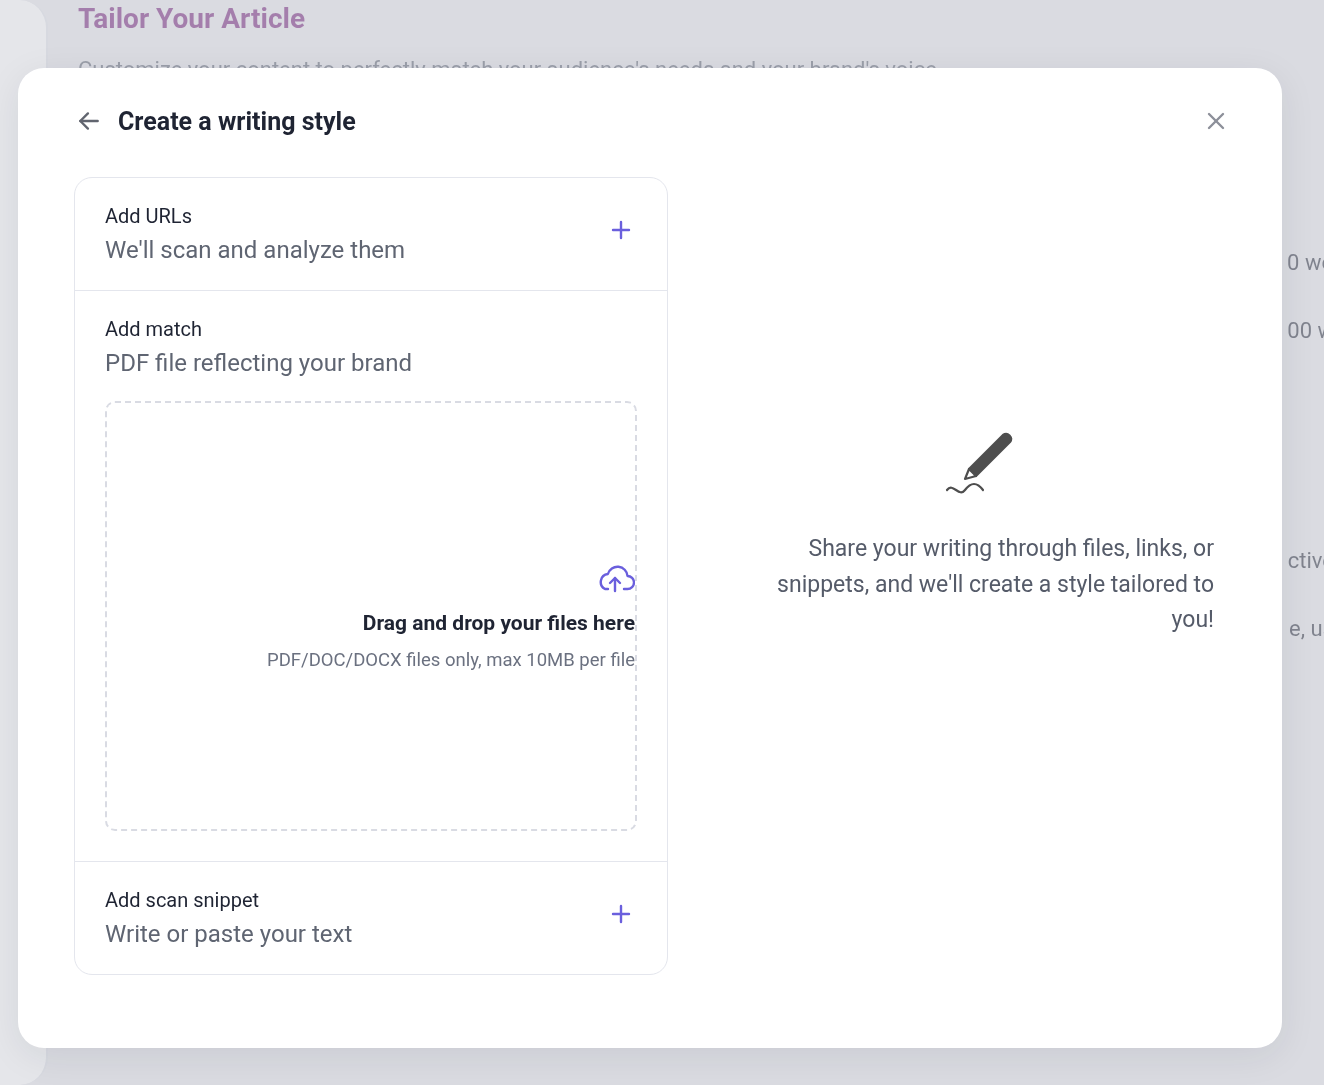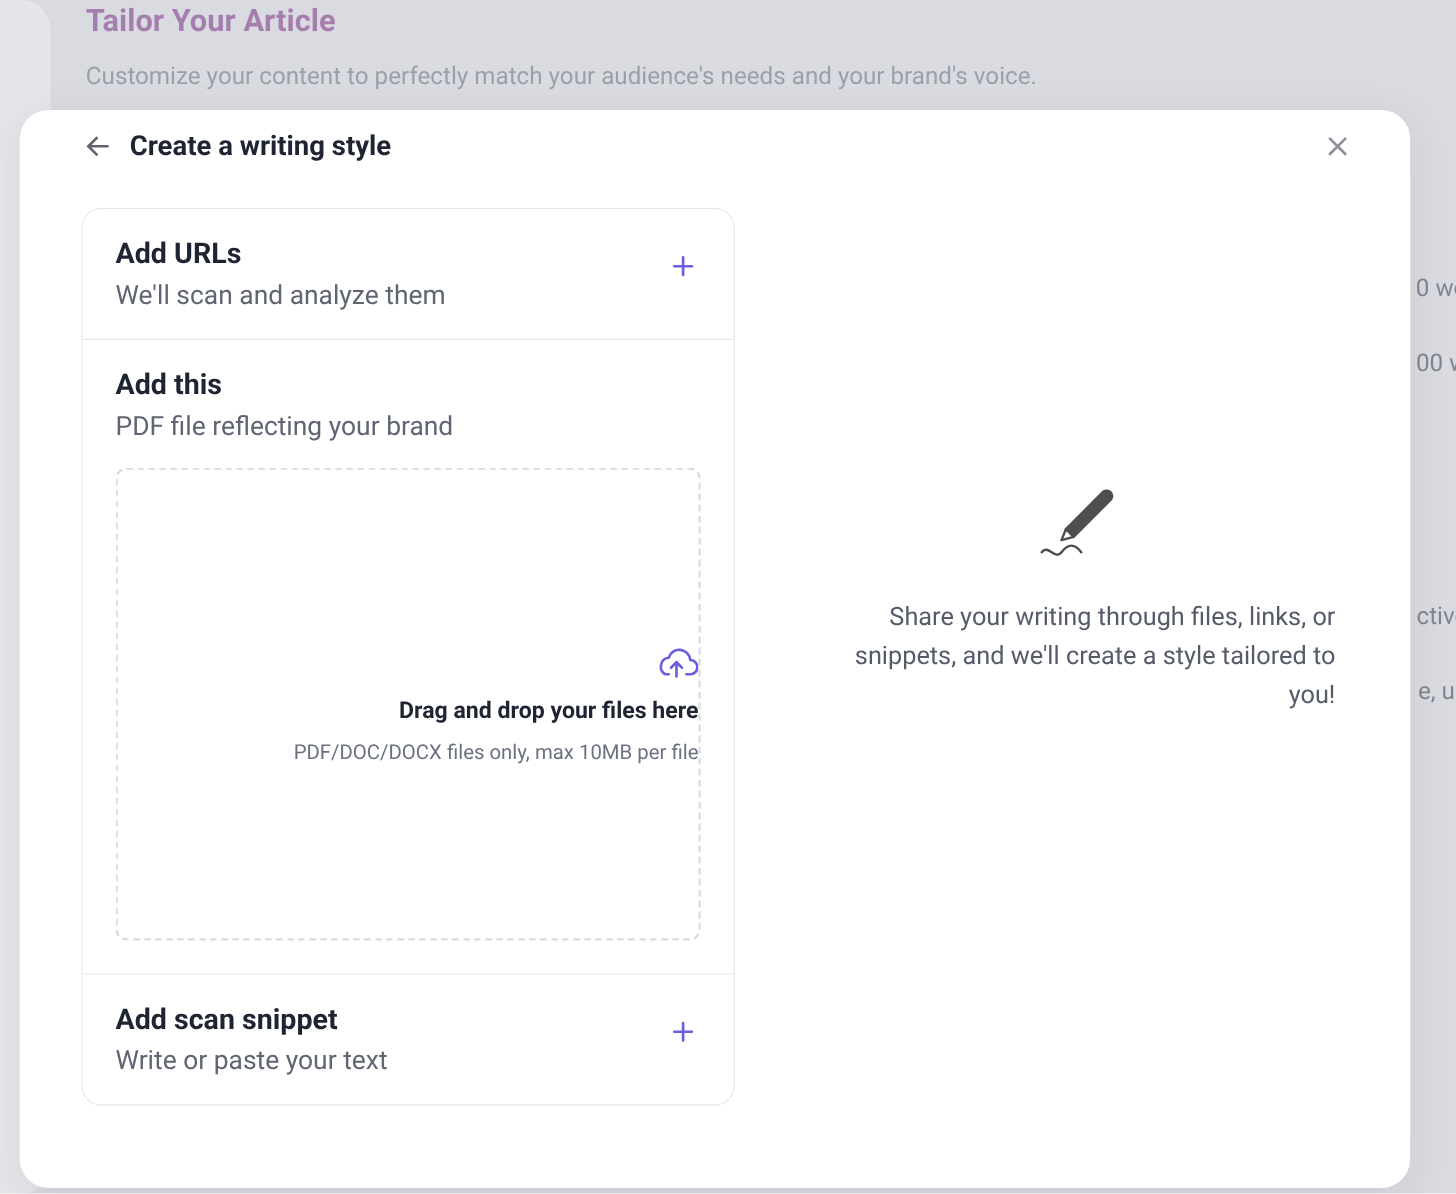--- a/index.html
+++ b/index.html
@@ -82,24 +82,23 @@
   
   .modal {
     position: absolute;
     left: 18px;
     top: 68px;
     width: 1264px;
     height: 980px;
     background: #ffffff;
     border-radius: 26px;
     box-shadow: 0 8px 36px rgba(30,35,55,0.08);
-    padding: 15px 48px 40px 56px;
+    padding: 35px 48px 40px 56px;
     display: flex;
     flex-direction: column;
-    margin-top: 32px;
   }
 
   .modal-header {
     display: flex;
     align-items: center;
     justify-content: space-between;
     margin-bottom: 38px;
   }
   .modal-header-left {
     display: flex;
@@ -139,22 +138,22 @@
     border-radius: 18px;
     overflow: hidden;
   }
   .card-section {
     padding: 26px 30px 26px 30px;
     border-bottom: 1.5px solid #e4e6ed;
     position: relative;
   }
   .card-section:last-child { border-bottom: none; }
   .card-title {
-    font-size: 26px;
-    font-weight: 700;
+    font-size: 20px;
+    font-weight: 400;
     color: #1f2433;
     margin-bottom: 8px;
   }
   .card-desc {
     font-size: 24px;
     color: #5f6572;
   }
   .add-plus {
     position: absolute;
     right: 30px;
@@ -263,21 +262,21 @@
           <div class="card-desc">We'll scan and analyze them</div>
           <div class="add-plus">
             <svg width="24" height="24" viewBox="0 0 24 24" fill="none" stroke="currentColor" stroke-width="2.4" stroke-linecap="round">
                 <line x1="12" y1="4" x2="12" y2="20"></line>
                 <line x1="4" y1="12" x2="20" y2="12"></line>
               </svg>
           </div>
         </div>
 
         <div class="card-section" style="padding-bottom:30px;">
-          <div class="card-title">Add this</div>
+          <div class="card-title">Add match</div>
           <div class="card-desc">PDF file reflecting your brand</div>
 
           <div class="dropzone">
             <div class="icon">
               <svg width="40" height="36" viewBox="0 0 40 36" fill="none" stroke="currentColor" stroke-width="2.4" stroke-linecap="round" stroke-linejoin="round">
                 <path d="M29 28h3.5a6.5 6.5 0 0 0 0-13 10 10 0 0 0-19.6-2A8 8 0 0 0 10 28h3"></path>
                 <polyline points="15 22 20 17 25 22"></polyline>
                 <line x1="20" y1="17" x2="20" y2="30"></line>
               </svg>
             </div>

